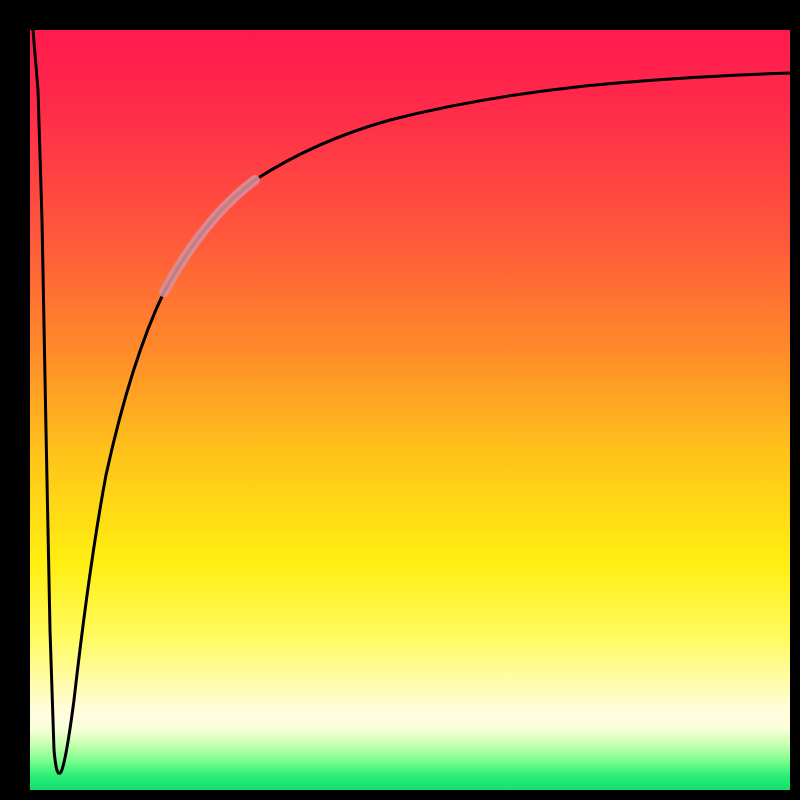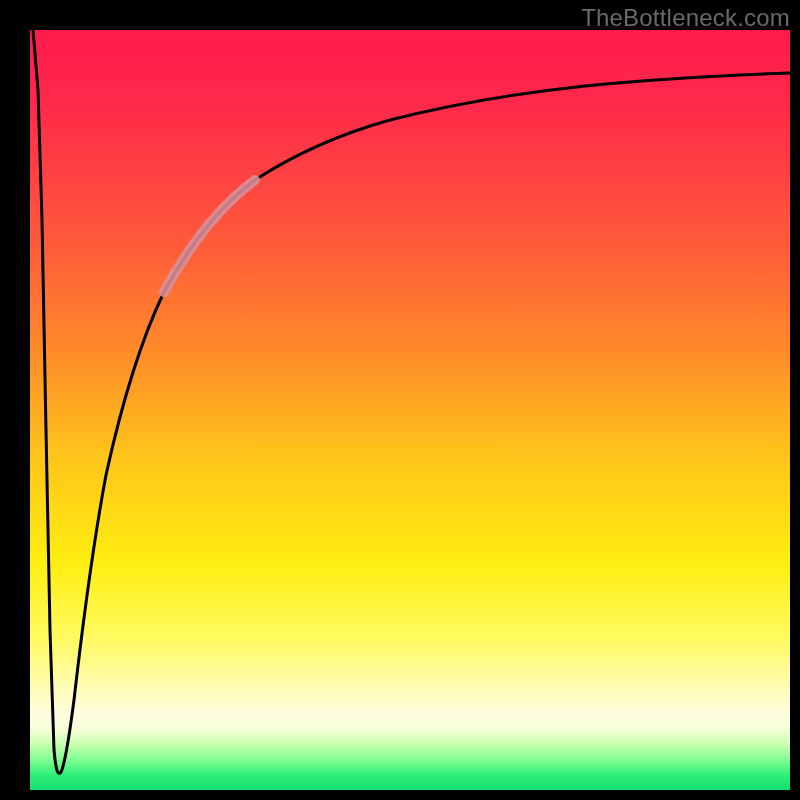--- a/index.html
+++ b/index.html
@@ -87,14 +87,13 @@
             C 625 49, 700 45, 760 43
             "></path>
 
       <path fill="none" stroke="#d98f9a" stroke-width="10" stroke-linecap="round" opacity="0.88" d="
             M 134 262
             C 160 214, 190 176, 225 150
             "></path>
     </svg>
   </div>
 
-  <div class="watermark">TheBottleneck.com</div>
 </div>
 
 </body></html>

